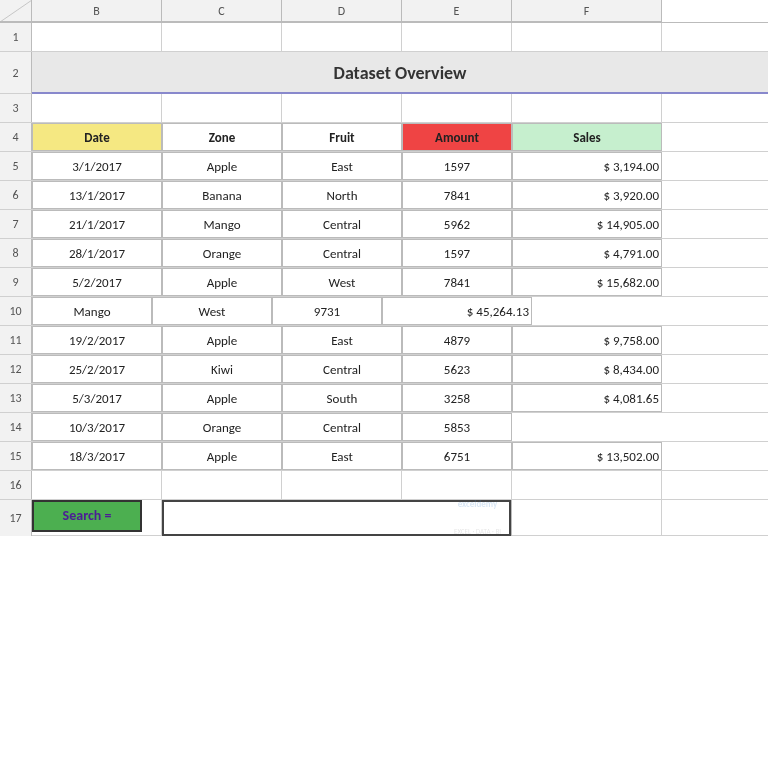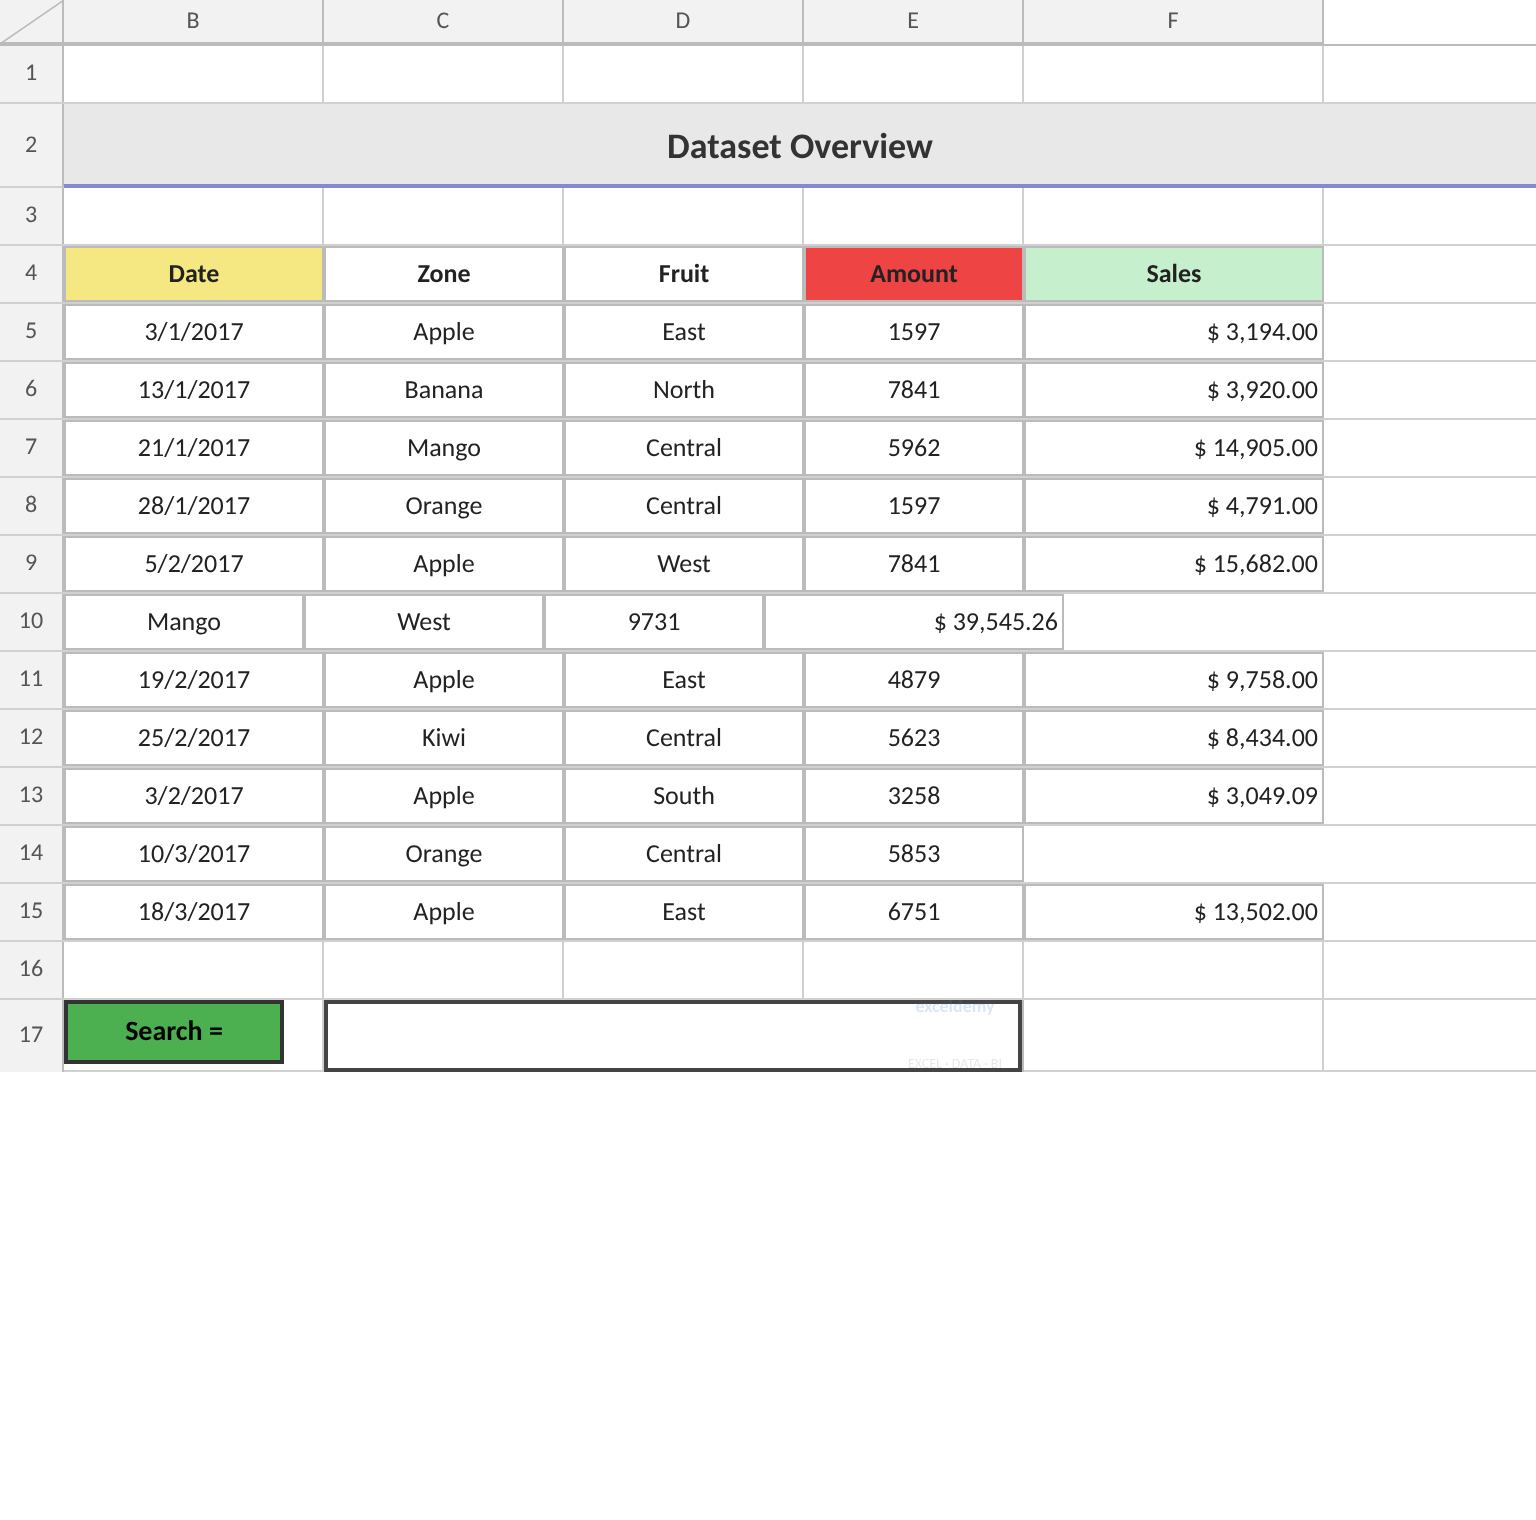--- a/index.html
+++ b/index.html
@@ -131,21 +131,21 @@
 
     
     .sales-cell {
       text-align: right;
       padding-right: 2px;
     }
 
     
     .search-label {
       background: #4caf50;
-      color: #000000;
+      color: #4c1d95;
       font-weight: bold;
       font-size: 14px;
       padding: 0 10px;
       display: flex;
       align-items: center;
       justify-content: center;
       height: 32px;
       border: 2px solid #333;
       width: 110px;
     }
@@ -281,45 +281,45 @@
       <div class="cell col-c">Apple</div>
       <div class="cell col-d">West</div>
       <div class="cell col-e">7841</div>
       <div class="cell col-f sales-cell">$ 15,682.00</div>
     </div>
       <div class="grid-row data-row">
       <div class="row-num">10</div>
       <div class="cell col-c">Mango</div>
       <div class="cell col-d">West</div>
       <div class="cell col-e">9731</div>
-      <div class="cell col-f sales-cell">$ 39,545.26</div>
+      <div class="cell col-f sales-cell">$ 45,264.13</div>
     </div>
       <div class="grid-row data-row">
       <div class="row-num">11</div>
       <div class="cell col-b">19/2/2017</div>
       <div class="cell col-c">Apple</div>
       <div class="cell col-d">East</div>
       <div class="cell col-e">4879</div>
       <div class="cell col-f sales-cell">$ 9,758.00</div>
     </div>
       <div class="grid-row data-row">
       <div class="row-num">12</div>
       <div class="cell col-b">25/2/2017</div>
       <div class="cell col-c">Kiwi</div>
       <div class="cell col-d">Central</div>
       <div class="cell col-e">5623</div>
       <div class="cell col-f sales-cell">$ 8,434.00</div>
     </div>
       <div class="grid-row data-row">
       <div class="row-num">13</div>
-      <div class="cell col-b">3/2/2017</div>
+      <div class="cell col-b">5/3/2017</div>
       <div class="cell col-c">Apple</div>
       <div class="cell col-d">South</div>
       <div class="cell col-e">3258</div>
-      <div class="cell col-f sales-cell">$ 3,049.09</div>
+      <div class="cell col-f sales-cell">$ 4,081.65</div>
     </div>
       <div class="grid-row data-row">
       <div class="row-num">14</div>
       <div class="cell col-b">10/3/2017</div>
       <div class="cell col-c">Orange</div>
       <div class="cell col-d">Central</div>
       <div class="cell col-e">5853</div>
     </div>
       <div class="grid-row data-row">
       <div class="row-num">15</div>

